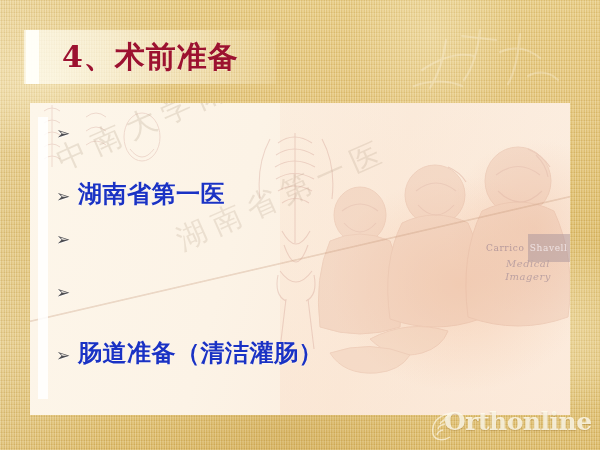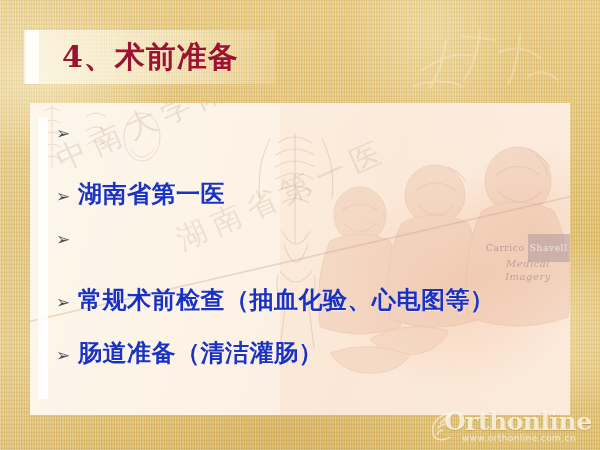--- a/index.html
+++ b/index.html
@@ -371,34 +371,32 @@
       </div>
       <div class="bullet-item">
         <span class="bullet-marker">➢</span>
         <span class="bullet-text">湖南省第一医</span>
       </div>
       <div class="bullet-item">
         <span class="bullet-marker">➢</span>
       </div>
       <div class="bullet-item">
         <span class="bullet-marker">➢</span>
-        <span class="bullet-text">常规术前检查（抽血化验、心电图等）</span>
       </div>
       <div class="bullet-item">
         <span class="bullet-marker">➢</span>
         <span class="bullet-text">肠道准备（清洁灌肠）</span>
       </div>
     </div>
 
   </div>
 
   <div class="ortho-wm">
     <svg class="wreath" viewBox="0 0 34 34">
       <g fill="none" stroke="rgba(255,252,240,0.85)" stroke-width="1.4">
         <path d="M26 5 C10 6 3 15 5 26 C7 33 16 33 22 29"></path>
         <path d="M24 7 q-6 1 -8 5 M20 11 q-6 1 -8 5 M17 16 q-6 1 -7 5 M15 22 q-5 1 -6 5"></path>
       </g>
     </svg>
     <div class="word">Orthonline</div>
-    <div class="url">www.orthonline.com.cn</div>
   </div>
 
 </div>
 
 </body></html>

